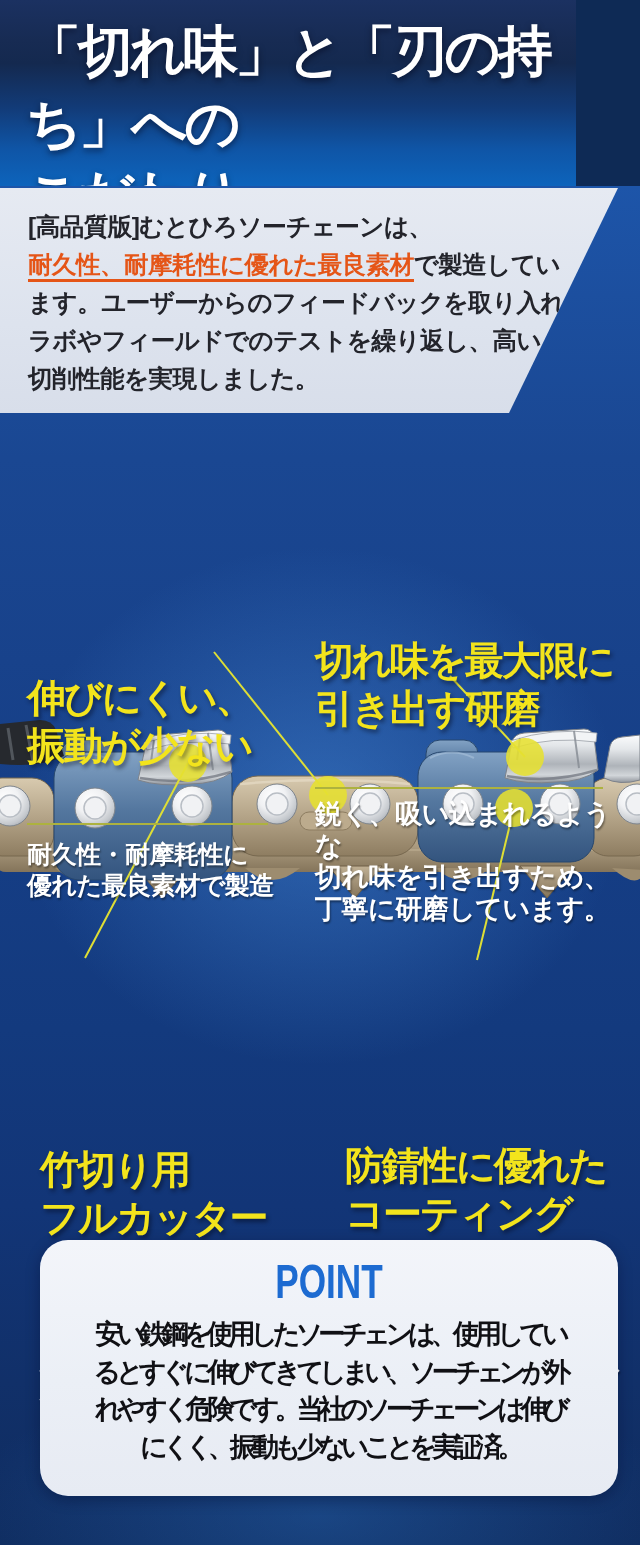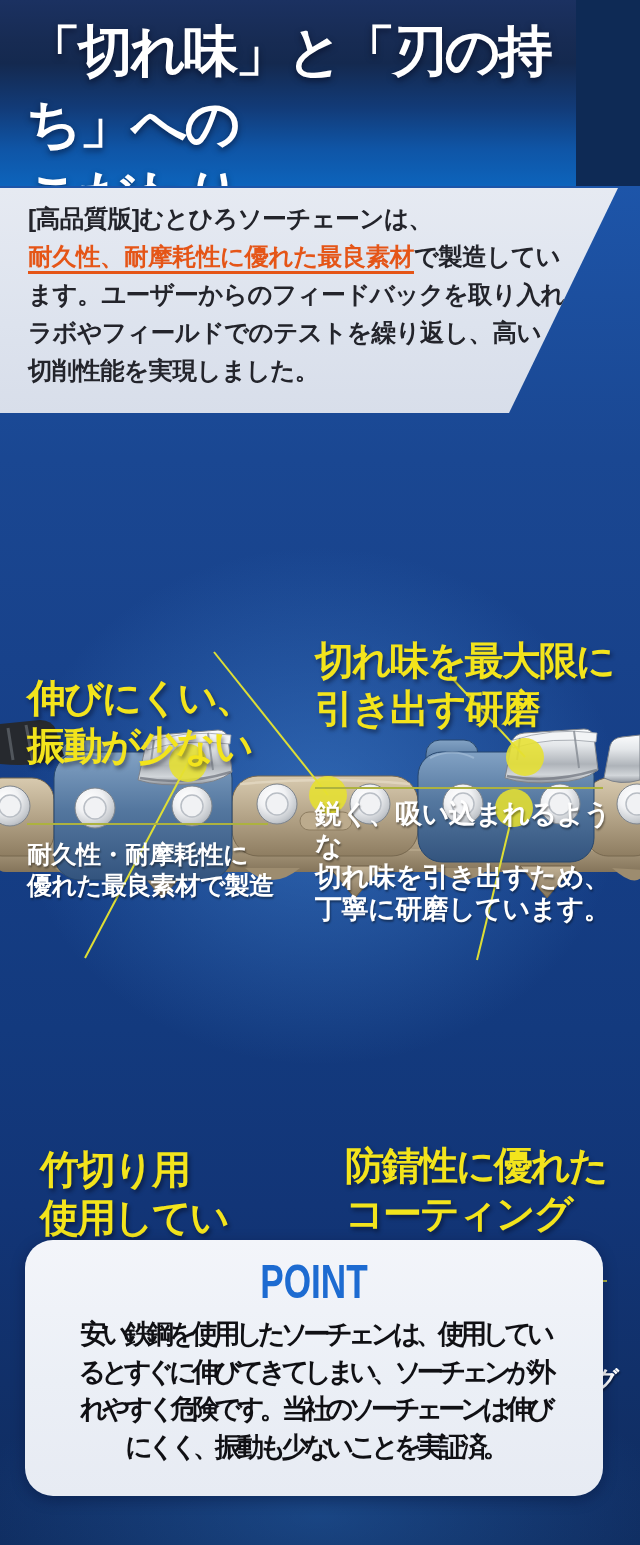--- a/index.html
+++ b/index.html
@@ -31,21 +31,21 @@
   .intro-box{
     position:absolute;left:0;top:2px;width:640px;height:225px;
     background:linear-gradient(180deg,#e6eaf2 0%,#dde3ee 60%,#d8deea 100%);
     clip-path:polygon(0 0,618px 0,509px 100%,0 100%);
   }
   .intro-box p{
     margin:0;padding:0 0 0 28px;
     font-size:24.5px;line-height:38px;letter-spacing:-0.5px;
     font-weight:600;color:#23242b;
   }
-  .intro-box .first{padding-top:12px;}
+  .intro-box .first{padding-top:20px;}
   .hl{
     color:#e55517;font-weight:700;
     border-bottom:3px solid #e55517;padding-bottom:1px;
   }
   
   .feat{position:absolute;}
   .feat h3{
     margin:0;font-family:"Liberation Serif","DejaVu Serif",serif;
     font-weight:700;font-size:39px;line-height:48px;letter-spacing:-2px;
     color:#f3e41c;text-shadow:2px 3px 4px rgba(0,0,15,.45);
@@ -66,21 +66,21 @@
   #feat-fullcutter .rule{margin-top:62px;width:255px;}
   #feat-fullcutter .body{margin-top:17px;font-size:26px;line-height:32px;}
   #feat-coating{left:345px;top:956px;width:290px;}
   #feat-coating .rule{margin-top:42px;width:262px;}
   #feat-coating .body{margin-top:10px;font-size:25px;line-height:35px;}
   
   .chain-svg{position:absolute;left:0;top:534px;}
   .callout-svg{position:absolute;left:0;top:0;pointer-events:none;}
   
   .point-box{
-    position:absolute;left:25px;top:1054px;width:578px;height:256px;
+    position:absolute;left:40px;top:1054px;width:578px;height:256px;
     background:linear-gradient(180deg,#f3f5fa 0%,#ebeff6 55%,#e7ebf3 100%);
     border-radius:28px;box-shadow:0 4px 14px rgba(0,10,40,.35);
   }
   .point-label{
     margin-top:16px;text-align:center;
     font-size:44px;line-height:52px;font-weight:800;color:#1d6bd1;
     transform:scaleX(.80) scaleY(1.08);letter-spacing:0px;
   }
   .point-body{
     margin:8px 17px 0 19px;
@@ -248,21 +248,21 @@
       <h3><span>切れ味を最大限に</span><br><span>引き出す研磨</span></h3>
       <div class="rule"></div>
       <div class="body">
         <p>鋭く、吸い込まれるような</p>
         <p>切れ味を引き出すため、</p>
         <p>丁寧に研磨しています。</p>
       </div>
     </div>
 
     <div class="feat" id="feat-fullcutter">
-      <h3><span>竹切り用</span><br><span>使用してい</span></h3>
+      <h3><span>竹切り用</span><br><span>フルカッター</span></h3>
       <div class="rule"></div>
       <div class="body">
         <p>25APの刃数を2倍にし、</p>
         <p>竹などの繊維の硬い木の</p>
         <p>切削に最適</p>
       </div>
     </div>
 
     <div class="feat" id="feat-coating">
       <h3><span>防錆性に優れた</span><br><span>コーティング</span></h3>

